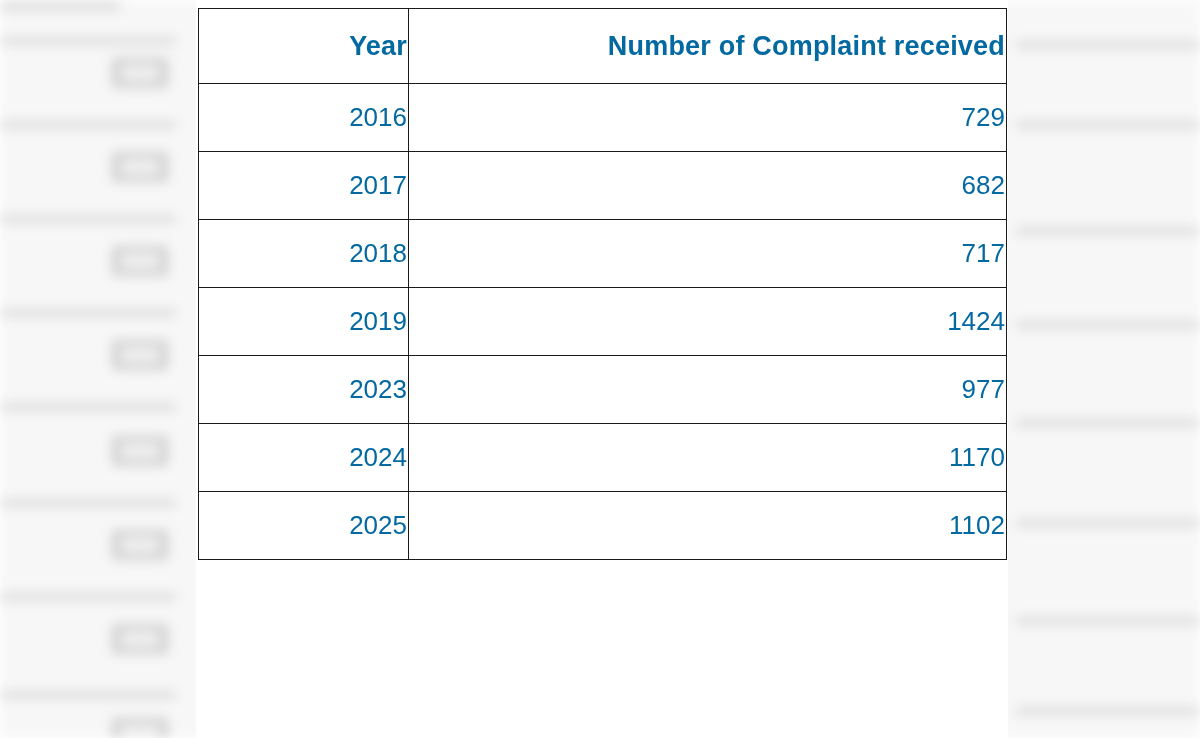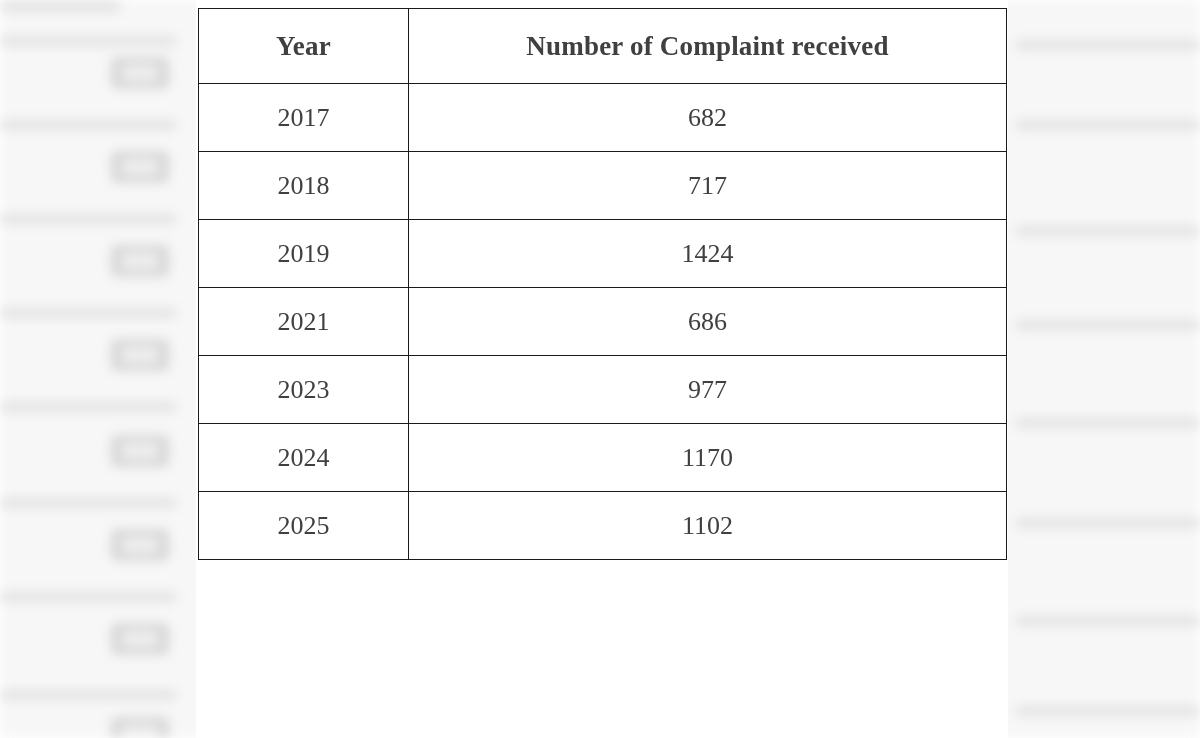--- a/index.html
+++ b/index.html
@@ -71,24 +71,24 @@
     width: 808px;
   }
   table.data-table {
     border-collapse: collapse;
     width: 808px;
     table-layout: fixed;
   }
   table.data-table td,
   table.data-table th {
     border: 1.5px solid #1a1a1a;
-    text-align: center;
+    text-align: right;
     vertical-align: middle;
-    color: #404040;
-    font-family: Liberation Serif, serif;
+    color: #0369a1;
+    font-family: Liberation Sans, sans-serif;
   }
   table.data-table th {
     font-size: 27px;
     font-weight: bold;
     height: 72px;
     letter-spacing: .2px;
   }
   table.data-table td {
     font-size: 26px;
     font-weight: normal;
@@ -141,34 +141,34 @@
       <col class="c-count">
     </colgroup>
     <thead>
       <tr>
         <th>Year</th>
         <th>Number of Complaint received</th>
       </tr>
     </thead>
     <tbody>
       <tr>
+        <td>2016</td>
+        <td>729</td>
+      </tr>
+      <tr>
         <td>2017</td>
         <td>682</td>
       </tr>
       <tr>
         <td>2018</td>
         <td>717</td>
       </tr>
       <tr>
         <td>2019</td>
         <td>1424</td>
-      </tr>
-      <tr>
-        <td>2021</td>
-        <td>686</td>
       </tr>
       <tr>
         <td>2023</td>
         <td>977</td>
       </tr>
       <tr>
         <td>2024</td>
         <td>1170</td>
       </tr>
       <tr>

